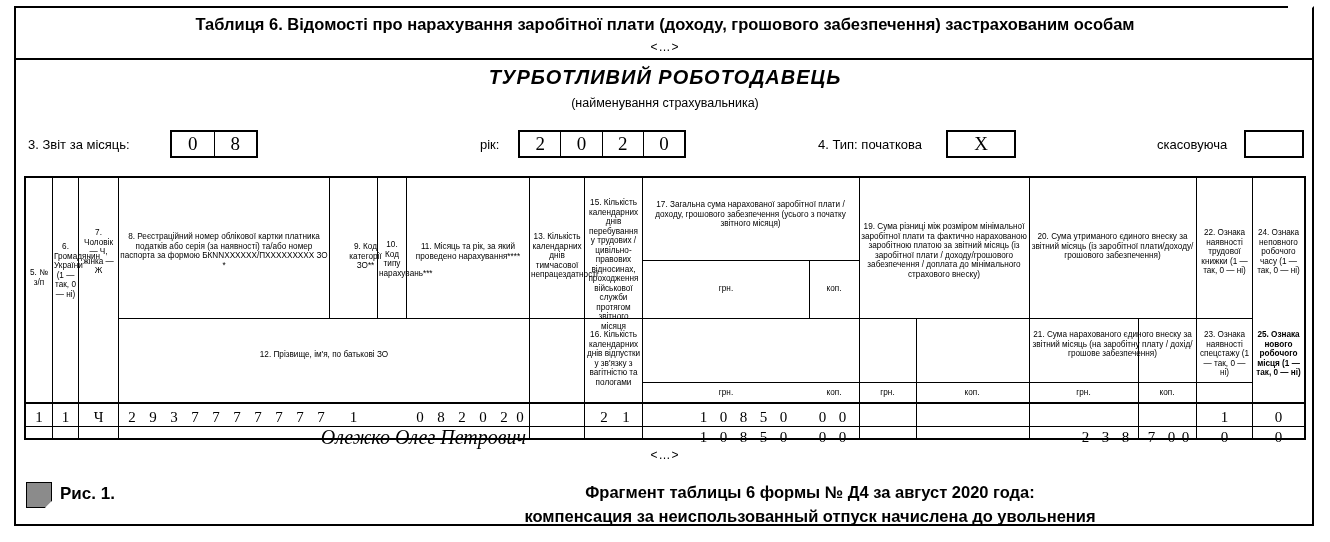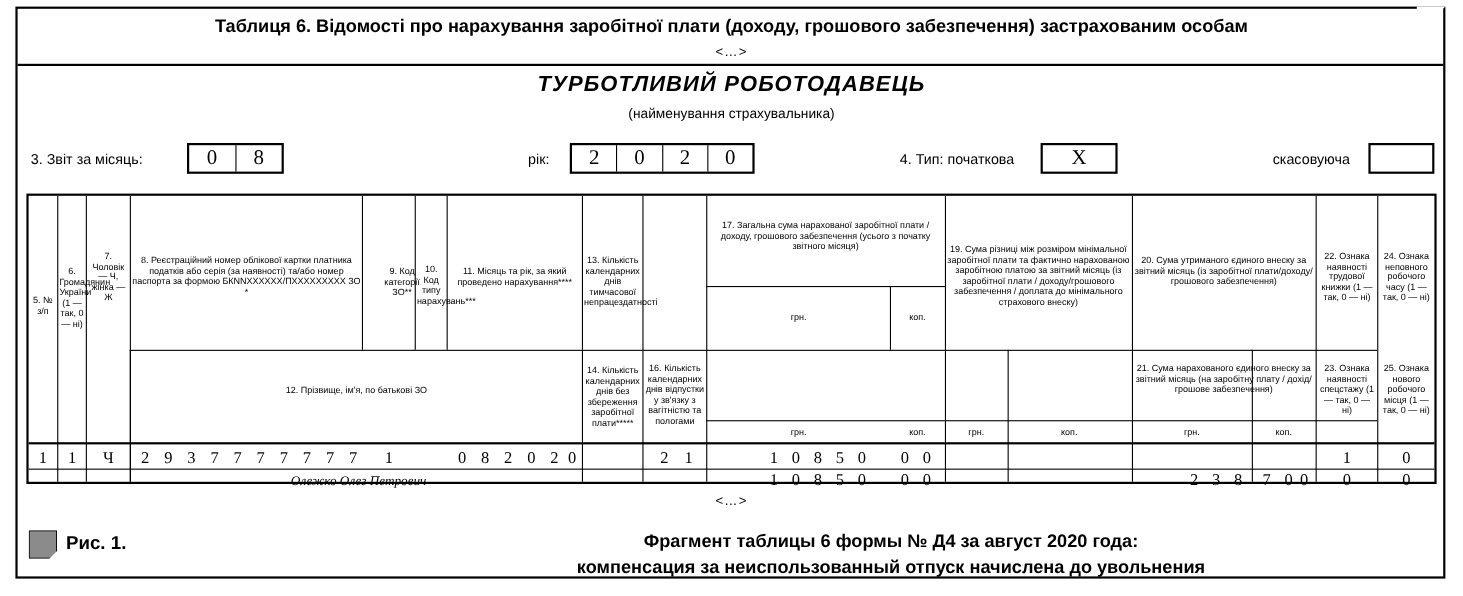--- a/index.html
+++ b/index.html
@@ -191,38 +191,38 @@
     <div class="hdr" style="left:0;top:88px;width:26px;height:80px;">5. № з/п</div>
     <div class="hdr" style="left:27px;top:62px;width:25px;height:110px;">6. Громадянин України (1 — так, 0 — ні)</div>
     <div class="hdr" style="left:53px;top:48px;width:39px;height:90px;">7. Чоловік — Ч, жінка — Ж</div>
     <div class="hdr" style="left:93px;top:52px;width:210px;height:86px;">8. Реєстраційний номер облікової картки платника податків або серія (за наявності) та/або  номер паспорта за формою БКNNХХХХХХ/ПХХХХХХХХХ ЗО *</div>
     <div class="hdr" style="left:304px;top:62px;width:47px;height:70px;margin-left:12px;">9. Код категорії ЗО**</div>
     <div class="hdr" style="left:381px;top:60px;width:0px;height:0px;"></div>
     <div class="hdr" style="left:352px;top:60px;width:28px;height:76px;">10. Код типу нарахувань***</div>
     <div class="hdr" style="left:381px;top:62px;width:122px;height:70px;">11. Місяць та рік, за який проведено нарахування****</div>
     <div class="hdr" style="left:93px;top:170px;width:410px;height:24px;">12. Прізвище, ім'я, по батькові ЗО</div>
     <div class="hdr" style="left:504px;top:52px;width:54px;height:86px;">13. Кількість календарних днів тимчасової непрацездатності</div>
-    <div class="hdr" style="left:504px;top:152px;width:54px;height:72px;">14. Кількість календарних днів без збереження заробітної плати*****</div>
+    <div class="hdr" style="left:559px;top:18px;width:57px;height:122px;">15. Кількість календарних днів перебування у трудових / цивільно-правових відносинах, проходження військової служби протягом звітного місяця</div>
     <div class="hdr" style="left:559px;top:150px;width:57px;height:74px;">16. Кількість календарних днів відпустки у зв'язку з вагітністю та пологами</div>
     <div class="hdr" style="left:617px;top:20px;width:215px;height:58px;">17. Загальна сума нарахованої заробітної плати / доходу, грошового забезпечення (усього з початку звітного місяця)</div>
     <div class="hdr" style="left:617px;top:104px;width:166px;height:14px;">грн.</div>
     <div class="hdr" style="left:784px;top:104px;width:48px;height:14px;">коп.</div>
     <div class="hdr" style="left:617px;top:208px;width:166px;height:14px;">грн.</div>
     <div class="hdr" style="left:784px;top:208px;width:48px;height:14px;">коп.</div>
     <div class="hdr" style="left:834px;top:42px;width:168px;height:96px;">19. Сума різниці між розміром мінімальної заробітної плати та фактично нарахованою заробітною платою за звітний місяць (із заробітної плати / доходу/грошового забезпечення / доплата до мінімального страхового внеску)</div>
     <div class="hdr" style="left:834px;top:208px;width:55px;height:14px;">грн.</div>
     <div class="hdr" style="left:891px;top:208px;width:110px;height:14px;">коп.</div>
     <div class="hdr" style="left:1004px;top:52px;width:165px;height:60px;">20. Сума утриманого єдиного внеску за звітний місяць (із заробітної плати/доходу/грошового забезпечення)</div>
     <div class="hdr" style="left:1004px;top:150px;width:165px;height:56px;">21. Сума нарахованого єдиного внеску за звітний місяць (на заробітну плату / дохід/ грошове забезпечення)</div>
     <div class="hdr" style="left:1004px;top:208px;width:107px;height:14px;">грн.</div>
     <div class="hdr" style="left:1113px;top:208px;width:56px;height:14px;">коп.</div>
     <div class="hdr" style="left:1171px;top:48px;width:55px;height:80px;">22. Ознака наявності трудової книжки (1 — так, 0 — ні)</div>
     <div class="hdr" style="left:1171px;top:150px;width:55px;height:70px;">23. Ознака наявності спецстажу (1 — так, 0 — ні)</div>
     <div class="hdr" style="left:1227px;top:48px;width:51px;height:80px;">24. Ознака неповного робочого часу (1 — так, 0 — ні)</div>
-    <div class="hdr" style="left:1227px;top:150px;width:51px;height:70px;">25. Ознака нового робочого місця (1 — так, 0 — ні)</div>
+    <div class="hdr" style="left:1227px;top:150px;width:51px;height:70px;font-weight:bold;">25. Ознака нового робочого місця (1 — так, 0 — ні)</div>
 
     <div class="digitcell" style="left:0;top:230px;width:26px;">1</div>
     <div class="digitcell" style="left:27px;top:230px;width:25px;">1</div>
     <div class="digitcell" style="left:53px;top:230px;width:39px;">Ч</div>
 
     <div class="digitcell" style="left:96px;top:230px;width:20px;">2</div>
     <div class="digitcell" style="left:117px;top:230px;width:20px;">9</div>
     <div class="digitcell" style="left:138px;top:230px;width:20px;">3</div>
     <div class="digitcell" style="left:159px;top:230px;width:20px;">7</div>
     <div class="digitcell" style="left:180px;top:230px;width:20px;">7</div>
@@ -250,21 +250,21 @@
     <div class="digitcell" style="left:708px;top:230px;width:19px;">8</div>
     <div class="digitcell" style="left:728px;top:230px;width:19px;">5</div>
     <div class="digitcell" style="left:748px;top:230px;width:19px;">0</div>
     <div class="digitcell" style="left:787px;top:230px;width:19px;">0</div>
     <div class="digitcell" style="left:807px;top:230px;width:19px;">0</div>
 
     <div class="digitcell" style="left:1171px;top:230px;width:55px;">1</div>
     <div class="digitcell" style="left:1227px;top:230px;width:51px;">0</div>
 
     <div class="hline" style="left:0;top:248px;width:1278px;height:1px;"></div>
-    <div class="digitcell handw" style="left:100px;top:250px;width:400px;text-align:center;font-size:12px;">Олежко Олег Петрович</div>
+    <div class="digitcell handw" style="left:100px;top:250px;width:400px;text-align:right;font-size:20px;">Олежко Олег Петрович</div>
 
     <div class="digitcell" style="left:668px;top:250px;width:19px;">1</div>
     <div class="digitcell" style="left:688px;top:250px;width:19px;">0</div>
     <div class="digitcell" style="left:708px;top:250px;width:19px;">8</div>
     <div class="digitcell" style="left:728px;top:250px;width:19px;">5</div>
     <div class="digitcell" style="left:748px;top:250px;width:19px;">0</div>
     <div class="digitcell" style="left:787px;top:250px;width:19px;">0</div>
     <div class="digitcell" style="left:807px;top:250px;width:19px;">0</div>
 
     <div class="digitcell" style="left:1050px;top:250px;width:19px;">2</div>

